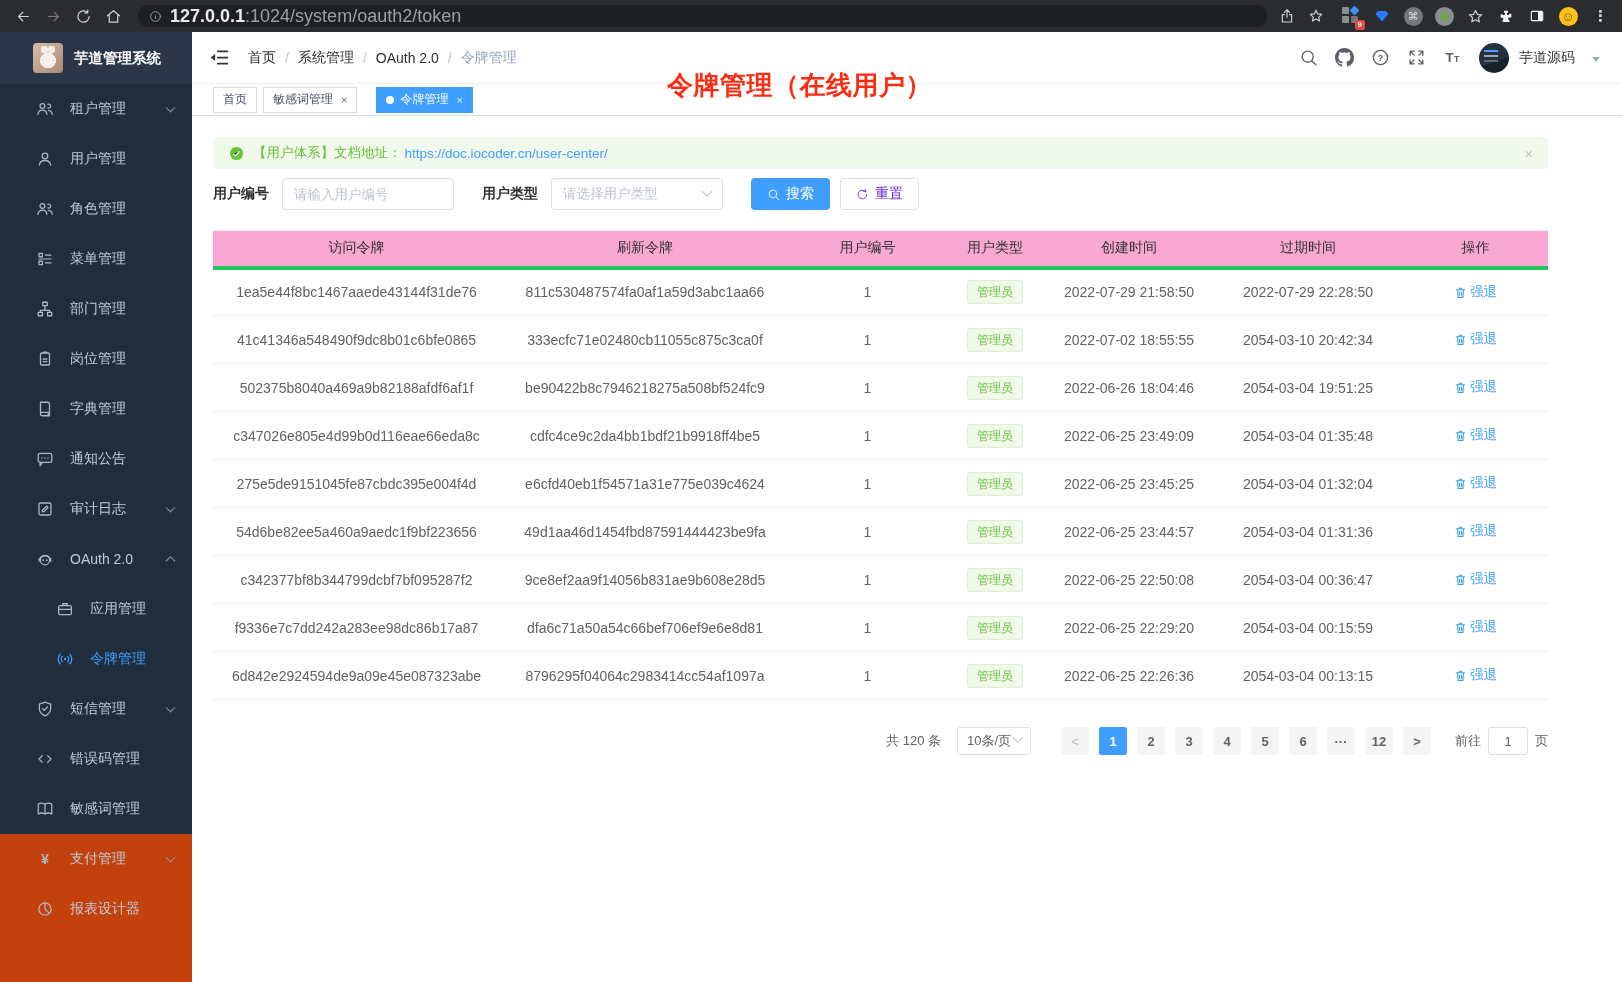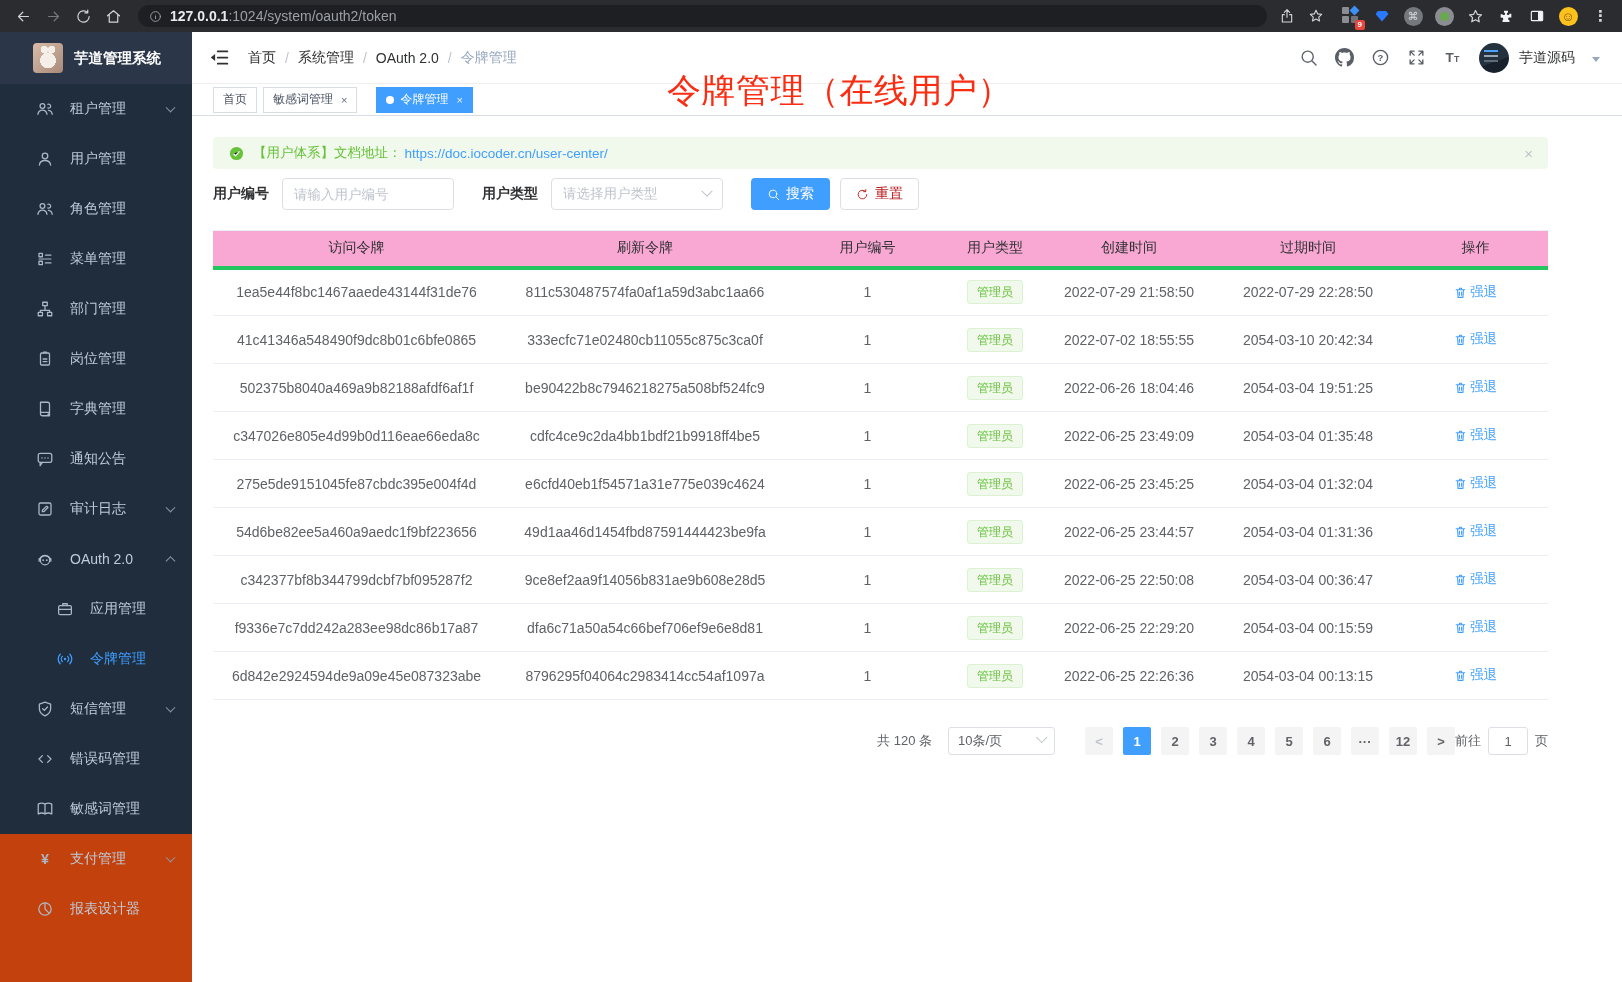--- a/index.html
+++ b/index.html
@@ -7,21 +7,21 @@
   body{font-family:"Liberation Sans","DejaVu Sans",sans-serif;background:#fff;position:relative;font-size:14px}
   .ico{display:block;fill:none;stroke:currentColor;stroke-width:1.7;stroke-linecap:round;stroke-linejoin:round}
 
   
   .browser-bar{height:32px;background:#2b2c2f;display:flex;align-items:center;padding:0 10px;gap:4px}
   .bnav{width:26px;height:26px;display:flex;align-items:center;justify-content:center;color:#d2d4d7;border-radius:50%}
   .bnav .ico{width:17px;height:17px}
   .bnav.disabled{color:#77797d}
   .url-pill{flex:1;height:22px;background:#1e1f22;border-radius:12px;margin:0 8px;display:flex;align-items:center;padding:0 11px;gap:8px;min-width:0}
   .url-pill .ico{width:13px;height:13px;color:#9aa0a6;flex:none}
-  .url-text{font-size:14px;white-space:nowrap;overflow:hidden}
+  .url-text{font-size:18px;white-space:nowrap;overflow:hidden}
   .url-host{color:#e8eaed;font-weight:700}
   .url-rest{color:#9aa0a6}
   .bright{display:flex;align-items:center;gap:13px;padding-right:2px}
   .bright .ico{width:16px;height:16px;color:#d2d4d7}
   .ext{width:20px;height:20px;position:relative;display:flex;align-items:center;justify-content:center}
   .grid-extension-icon .sq{position:absolute;width:7px;height:7px;background:#8a8d91;border-radius:1px}
   .grid-extension-icon .sq.a{left:1px;top:1px}.grid-extension-icon .sq.b{left:1px;top:10px}.grid-extension-icon .sq.c{left:10px;top:10px;background:#707378}
   .grid-extension-icon .di{position:absolute;width:7px;height:7px;background:#3e8ef7;left:10px;top:1px;transform:rotate(45deg)}
   .grid-extension-icon .badge{position:absolute;right:-4px;bottom:-4px;background:#e8453c;color:#fff;font-size:8px;font-weight:700;padding:1px 3px;border-radius:2px;line-height:1}
   .gem-extension-icon i{width:13px;height:11px;background:#2979ff;clip-path:polygon(50% 100%,0 32%,22% 0,78% 0,100% 32%)}
@@ -87,40 +87,40 @@
   .fld{width:172px;height:32px;border:1px solid #dcdfe6;border-radius:4px;background:#fff;display:flex;align-items:center;padding:0 11px;cursor:text}
   .fld input{border:none;outline:none;width:100%;font-size:13.5px;color:#606266;font-family:inherit;background:transparent}
   .fld input::placeholder{color:#bfc4cc}
   .fld.sel{cursor:pointer;justify-content:space-between}
   .fld.sel .ph{color:#bfc4cc;font-size:13.5px}
   .sel-chev{width:8px;height:8px;border-right:1.4px solid #c0c4cc;border-bottom:1.4px solid #c0c4cc;transform:rotate(45deg) translate(-2px,-2px)}
   .gap28{width:28px}
   .btn{height:32px;border-radius:4px;display:flex;align-items:center;gap:6px;padding:0 15px;font-size:14px;cursor:pointer;border:1px solid transparent}
   .btn .ico{width:13px;height:13px}
   .btn.primary{background:#409eff;color:#fff;margin-left:28px}
-  .btn.plain{background:#fff;border-color:#dcdfe6;color:#b91c1c;margin-left:10px}
+  .btn.plain{background:#fff;border-color:#dcdfe6;color:#6d28d9;margin-left:10px}
 
   table.grid{margin-top:20px;width:100%;border-collapse:collapse;border-top:1px solid #ebeef5}
   table.grid th{background:#f9a8d4;color:#303133;font-weight:400;font-size:14px;height:37px;text-align:center;border-bottom:4px solid #22c55e;white-space:nowrap}
   table.grid td{height:48px;text-align:center;color:#606266;font-size:14px;border-bottom:1px solid #ebeef5;white-space:nowrap}
   .tag-success{display:inline-block;height:24px;line-height:22px;padding:0 9px;background:#f0f9eb;border:1px solid #dcf0d2;border-radius:3px;color:#67c23a;font-size:12px}
   .act-link{color:#409eff;cursor:pointer;display:inline-flex;align-items:center;gap:3px;font-size:13.5px;text-decoration:none}
   .act-link .ico{width:13px;height:13px}
 
   .pagination{margin-top:27px;display:flex;align-items:center;justify-content:flex-end;color:#606266;font-size:13px}
   .pg-total{margin-right:16px}
-  .pg-size{width:107px;height:28px;border:1px solid #dcdfe6;border-radius:3px;display:flex;align-items:center;justify-content:space-between;padding:0 9px;margin-right:20px;cursor:pointer}
+  .pg-size{width:74px;height:28px;border:1px solid #dcdfe6;border-radius:3px;display:flex;align-items:center;justify-content:space-between;padding:0 9px;margin-right:20px;cursor:pointer}
   .pg-size .sel-chev{transform:rotate(45deg) translate(-2px,-3px)}
   .pg,.pg-nav{min-width:28px;height:28px;border:none;background:#f4f4f5;border-radius:2px;margin-left:10px;color:#606266;font-size:13px;font-weight:700;cursor:pointer;font-family:inherit}
   .pg.on{background:#409eff;color:#fff}
   .pg-nav.prev{color:#c0c4cc}
-  .pg-goto{display:flex;align-items:center;gap:7px}
+  .pg-goto{display:flex;align-items:center;margin-left:24px;gap:7px}
   .pg-goto input{width:40px;height:28px;border:1px solid #dcdfe6;border-radius:3px;text-align:center;color:#606266;font-size:13px;outline:none;font-family:inherit}
 
-  .annotation{position:absolute;left:667px;top:68px;font-size:34px;font-weight:400;color:#fa2c12;z-index:9;white-space:nowrap;letter-spacing:.5px}
+  .annotation{position:absolute;left:667px;top:68px;font-size:26px;font-weight:700;color:#fa2c12;z-index:9;white-space:nowrap;letter-spacing:.5px}
   .hidden-defs{position:absolute;width:0;height:0;overflow:hidden}
 </style>
 </head>
 <body>
 
 <svg class="hidden-defs" aria-hidden="true">
   <symbol id="i-left" viewBox="0 0 24 24">
       <path d="M19 12H5M11 6l-6 6 6 6"></path>
     </symbol>
   <symbol id="i-right" viewBox="0 0 24 24">

